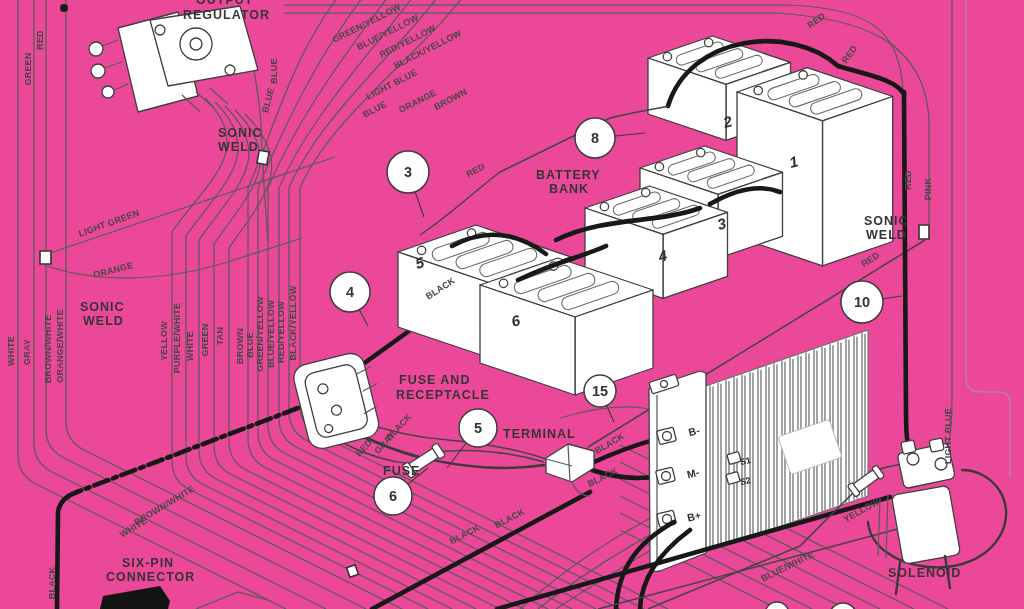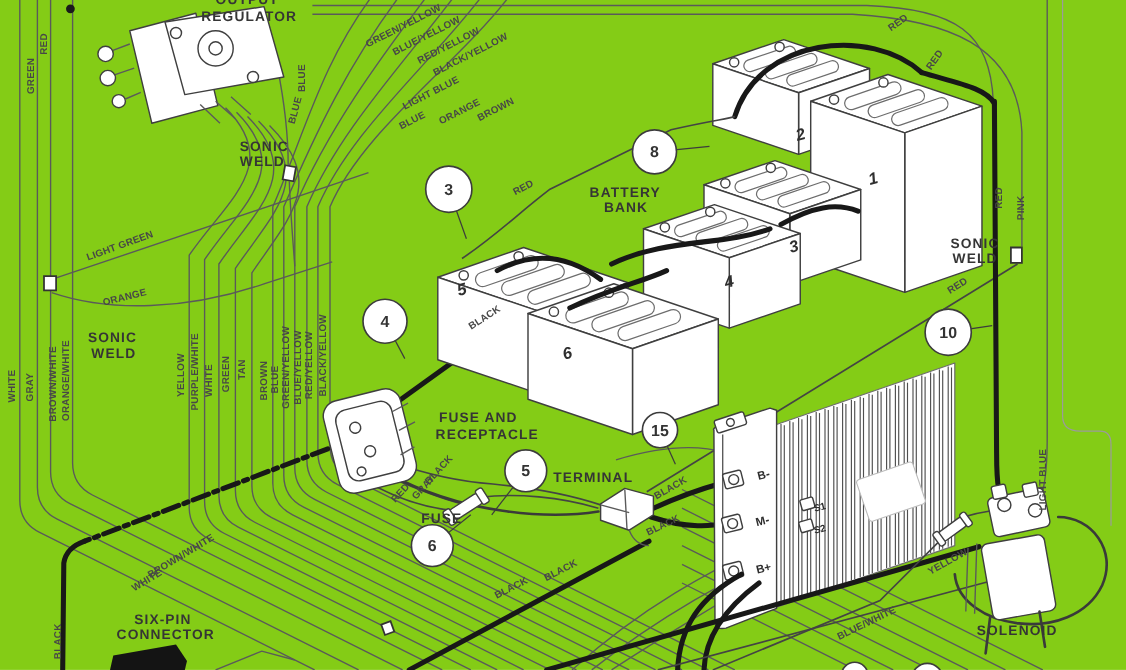--- a/index.html
+++ b/index.html
@@ -1,16 +1,16 @@
 <!DOCTYPE html>
 <html><head>
 <meta charset="utf-8">
 <style>
   html,body{margin:0;padding:0;background:#ffffff;}
-  .stage{position:relative;width:1024px;height:609px;background:#84cc16;overflow:hidden;
+  .stage{position:relative;width:1024px;height:609px;background:#ec4899;overflow:hidden;
          font-family:"Liberation Sans", sans-serif;}
   svg{display:block;}
   path,line,rect,circle,ellipse,polyline,polygon{vector-effect:non-scaling-stroke;}
   .w   {fill:none;stroke:#5a5a5a;stroke-width:1.25;}
   .wl  {fill:none;stroke:#9b9b9b;stroke-width:1.1;}
   .med {fill:none;stroke:#3a3a3a;stroke-width:2.4;stroke-linecap:round;}
   .thick{fill:none;stroke:#181818;stroke-width:4.6;stroke-linecap:round;}
   .thin2{fill:none;stroke:#444;stroke-width:1.5;}
   .shape{fill:#ffffff;stroke:#3f3f3f;stroke-width:1.3;stroke-linejoin:round;}
   .shapeL{fill:#ffffff;stroke:#6d6d6d;stroke-width:1.1;stroke-linejoin:round;}

